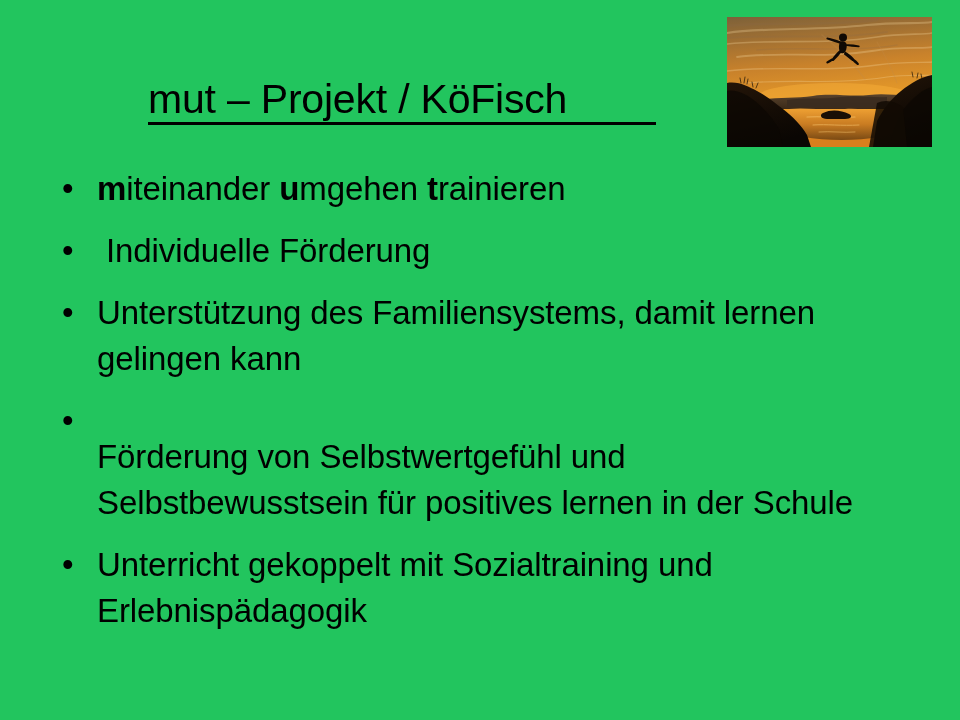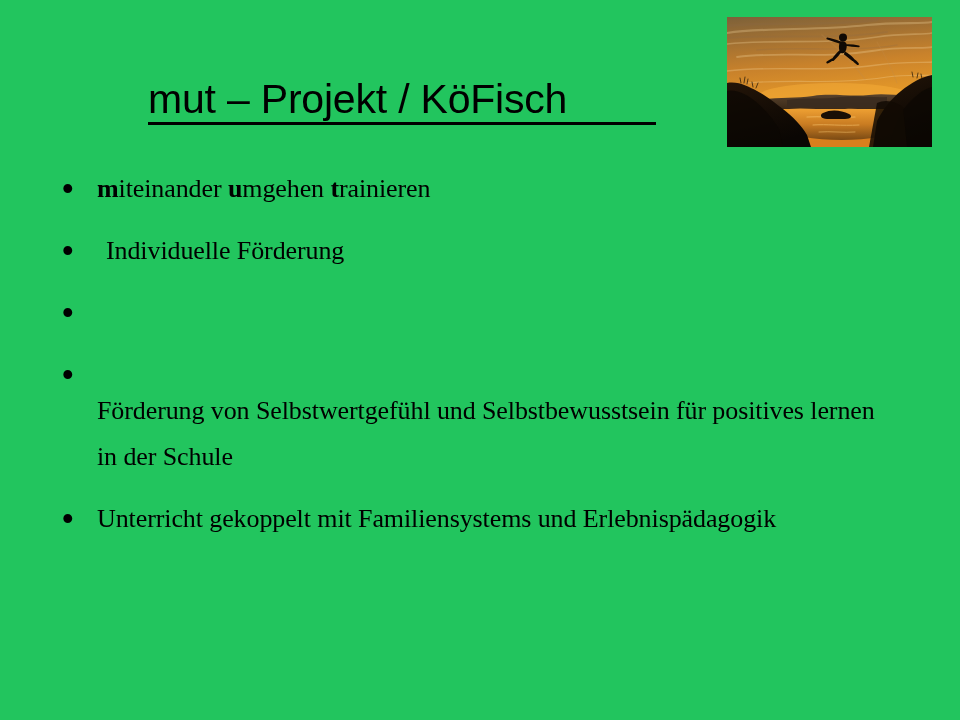--- a/index.html
+++ b/index.html
@@ -67,25 +67,24 @@
     flex: 0 0 auto;
     width: 35px;
     font-size: 33px;
     line-height: 46px;
     text-align: left;
     padding-left: 4px;
     color: #000000;
   }
   .bullet-text {
     flex: 1 1 auto;
-    font-size: 26px;
+    font-size: 33px;
     line-height: 46px;
     color: #000000;
     letter-spacing: -0.1px;
-    font-family: Liberation Serif, serif;
   }
   .bullet-text b { font-weight: 700; }
   .w-1 { max-width: 600px; }
   .w-2 { max-width: 600px; margin-left: 9px; }
   .w-3 { max-width: 790px; }
   .w-4 { max-width: 800px; margin-top: 36px; }
   .w-5 { max-width: 800px; }
 </style>
 </head>
 <body>
@@ -205,26 +204,27 @@
       </div>
     </div>
 
     <div class="bullet-row">
       <div class="bullet-dot">•</div>
       <div class="bullet-text w-2">Individuelle Förderung</div>
     </div>
 
     <div class="bullet-row">
       <div class="bullet-dot">•</div>
+      <div class="bullet-text w-3">Unterstützung des Familiensystems, damit lernen gelingen kann</div>
     </div>
 
     <div class="bullet-row">
       <div class="bullet-dot">•</div>
       <div class="bullet-text w-4">Förderung von Selbstwertgefühl und Selbstbewusstsein für positives lernen in der Schule</div>
     </div>
 
     <div class="bullet-row">
       <div class="bullet-dot">•</div>
-      <div class="bullet-text w-5">Unterricht gekoppelt mit Familiensystems und Erlebnispädagogik</div>
+      <div class="bullet-text w-5">Unterricht gekoppelt mit Sozialtraining und Erlebnispädagogik</div>
     </div>
 
   </div>
 </div>
 
 </body></html>

